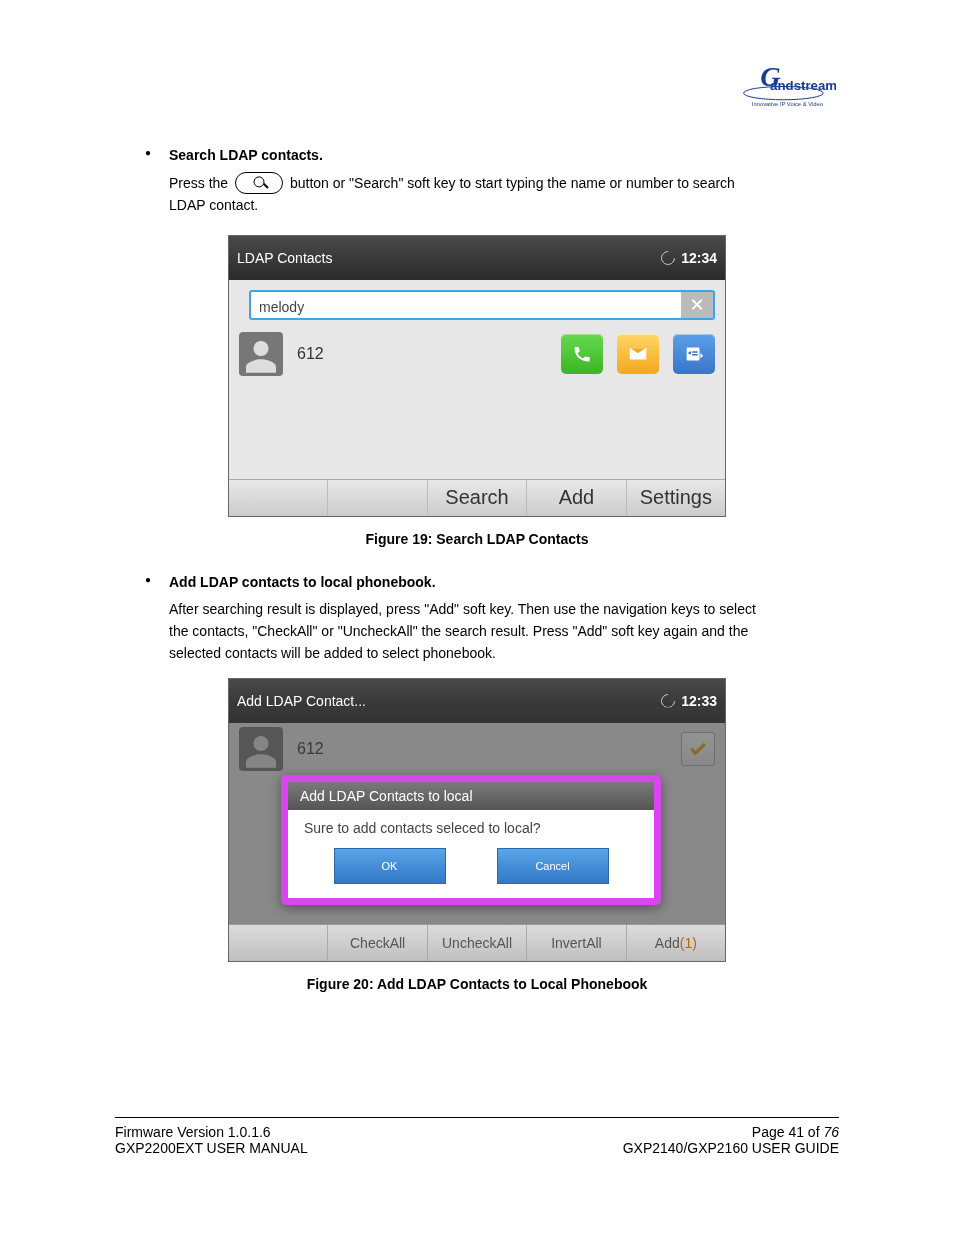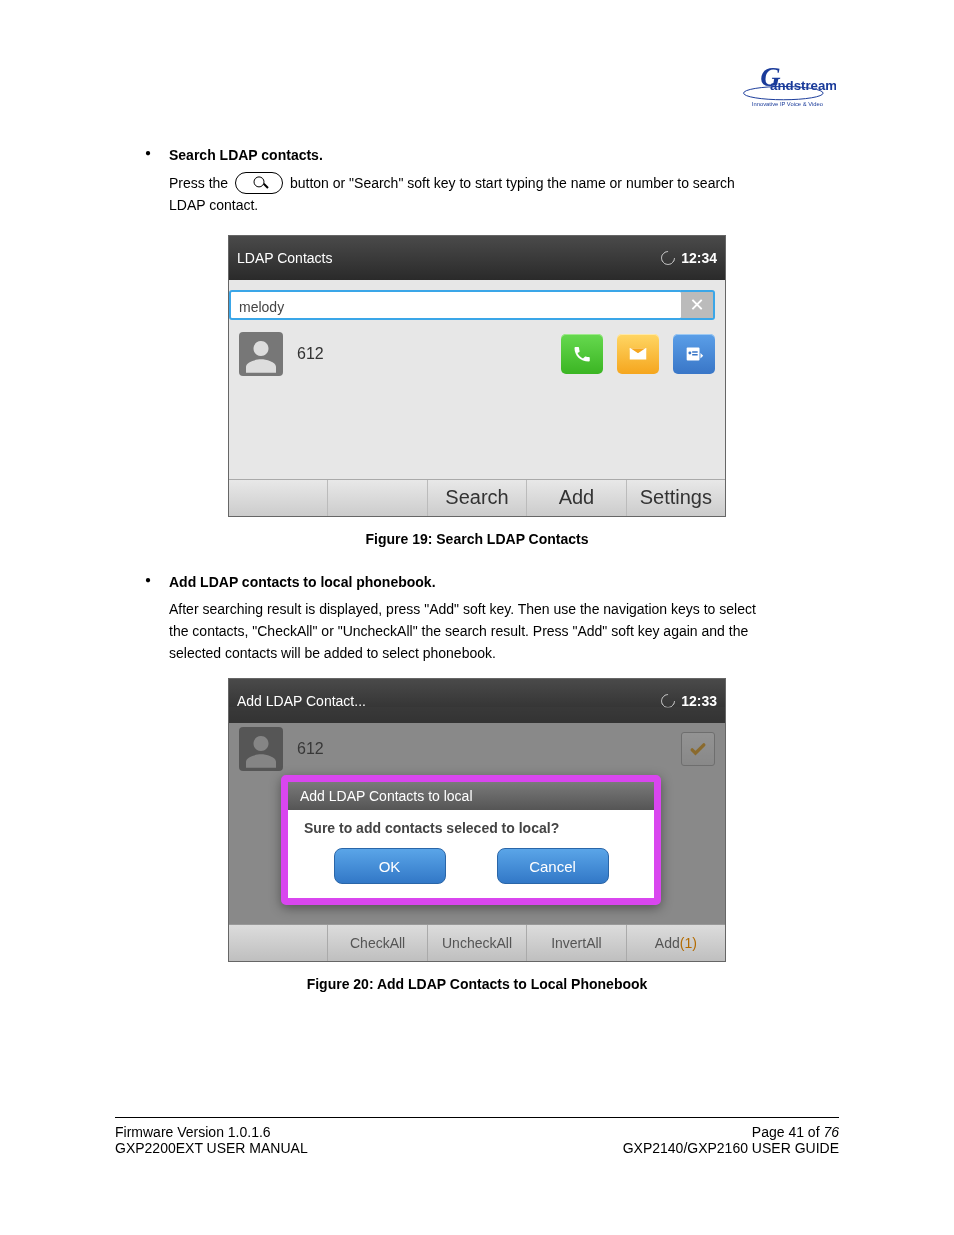--- a/index.html
+++ b/index.html
@@ -66,21 +66,21 @@
     padding: 0 8px;
     justify-content: space-between;
     box-sizing: border-box;
   }
   .ss-header .right { display:flex; align-items:center; gap:6px;font-weight:bold; }
   .refresh-icon {
     width:12px;height:12px;border:1.5px solid #bbb;border-radius:50%;border-top-color:transparent;transform:rotate(45deg);
   }
   
   .search-row {
-    padding: 10px 10px 8px 0;
+    padding: 10px 10px 8px 20px;
     display:flex; align-items:center;
   }
   .search-input {
     flex:1;
     height:30px;
     border:2px solid #3aa6e8;
     border-radius:3px;
     background:#fff;
     padding:0 8px;
     font-size:14px;
@@ -130,29 +130,29 @@
   .dialog {
     position:absolute; left:52px; right:64px; top:96px;
     background:#ffffff; border:7px solid #d946ef; border-radius:5px;
     box-shadow:0 3px 12px rgba(0,0,0,0.4);
     overflow:hidden;
   }
   .dialog-title {
     background:linear-gradient(#7a7a7a,#555);color:#fff;font-size:14px;padding:6px 12px;
   }
   .dialog-body {
-    padding:10px 16px 4px 16px; font-size:14px; color:#444;font-weight:bold;
+    padding:10px 16px 4px 16px; font-size:14px; color:#444;
   }
   .dialog-btns { display:flex; justify-content:space-around; padding:8px 20px 14px 20px; }
   .dbtn {
-    width:110px; height:34px; border-radius:8px;
+    width:110px; height:34px; border-radius:0;
     background:linear-gradient(#5aa5e8,#3278c7);
     border:1px solid #2a66a8; color:#fff;
     display:flex;align-items:center;justify-content:center;
-    font-size:15px;
+    font-size:11px;
     text-align:right;
   }
   .bb2 { position:absolute; bottom:0; left:0; right:0; height:36px; background:linear-gradient(#dcdcdc,#bfbfbf); border-top:1px solid #999;display:flex;margin-top:37px;}
   .bb2-cell { flex:1; display:flex;align-items:center;justify-content:center; font-size:14px;color:#555;border-left:1px solid #aaa;}
   .bb2-cell:first-child{border-left:none;}
   .bb2-cell:first-child{flex:1;}
   .addcount { color:#b36b00;}
   .footer-line {
     position:absolute; left:115px; right:115px; top:1117px; border-top:1px solid #000;
   }

